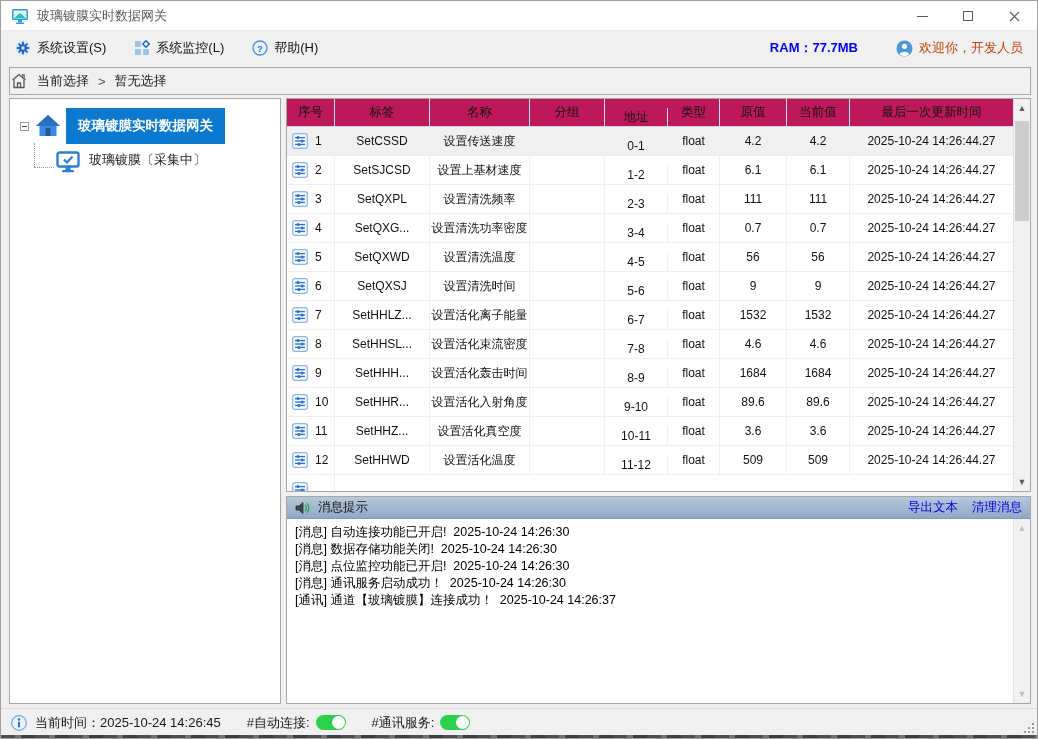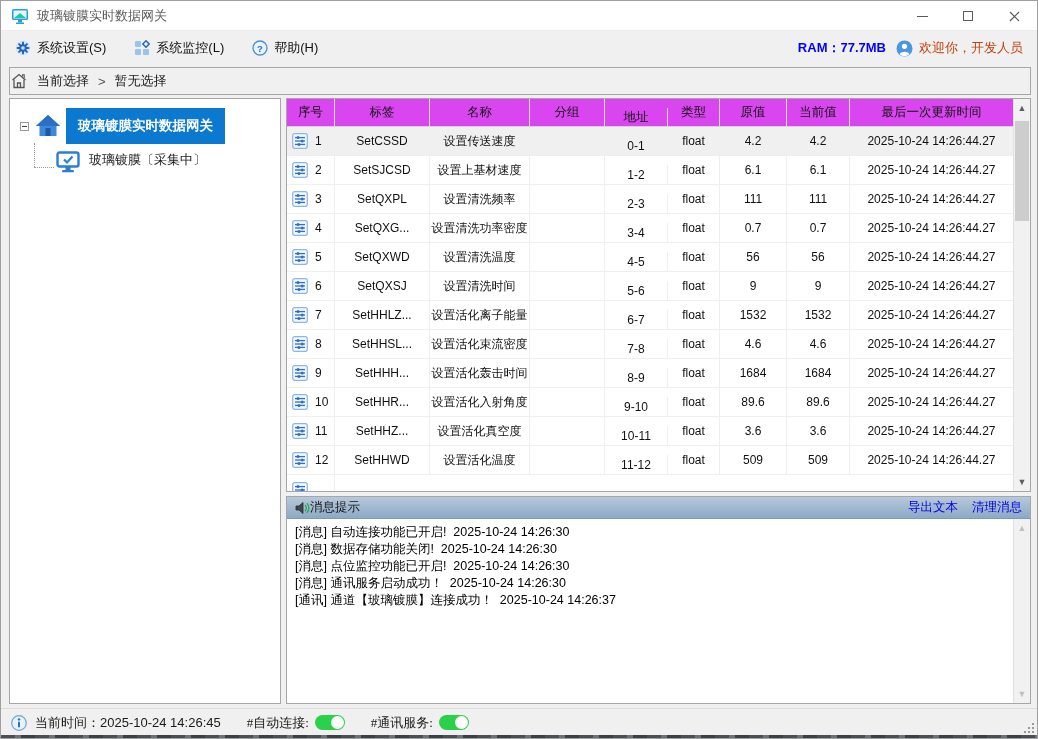--- a/index.html
+++ b/index.html
@@ -13,70 +13,70 @@
   .title-text { margin-left:8px; font-size:13px; color:#5a5a5a; }
   .win-controls { position:absolute; right:0; top:0; height:30px; display:flex; }
   .win-btn { width:46px; height:30px; display:flex; align-items:center; justify-content:center; }
   .glyph-min { width:11px; height:1px; background:#5a5a5a; }
   .glyph-max { width:10px; height:10px; border:1px solid #5a5a5a; }
 
   
   .menubar { position:absolute; left:0; top:31px; right:0; height:32px; background:#f0f0f0; display:flex; align-items:center; }
   .menu-item { display:flex; align-items:center; gap:6px; padding:0 14px; height:32px; font-size:13px; color:#111; cursor:default; }
   .menu-right { position:absolute; right:14px; top:0; height:32px; display:flex; align-items:center; gap:10px; }
-  .ram { font-weight:bold; color:#0000ff; font-size:13px; }
+  .ram { font-weight:bold; color:#0000ff; font-size:13px; margin-right:28px; }
   .welcome { display:flex; align-items:center; gap:6px; font-size:13px; color:#c2410c; }
 
   
   .breadcrumb { position:absolute; left:8px; top:66px; width:1022px; height:28px; background:#f0f0f0; border:1px solid #a6a6a6; display:flex; align-items:center; padding-left:0; gap:9px; font-size:13px; }
   .crumb-sep { color:#555; }
 
   
   .tree-panel { position:absolute; left:8px; top:97px; width:272px; height:606px; background:#ffffff; border:1px solid #a6a6a6; }
   .tree-root-row { position:absolute; left:10px; top:9px; display:flex; align-items:center; height:36px; }
   .expander { width:9px; height:9px; border:1px solid #9a9a9a; background:#fff; position:relative; margin-right:6px; }
   .expander::after { content:""; position:absolute; left:1px; right:1px; top:3px; height:1px; background:#444; }
   .tree-root-label { margin-left:5px; background:#0b79d0; color:#fff; font-weight:bold; font-size:13.5px; height:36px; display:flex; align-items:center; padding:0 12px; }
   .tree-child-row { position:absolute; left:46px; top:52px; display:flex; align-items:flex-start; height:32px; gap:9px; font-size:13px; }
   .tree-vline { position:absolute; left:24px; top:44px; height:24px; border-left:1px dotted #9a9a9a; }
   .tree-hline { position:absolute; left:24px; top:68px; width:20px; border-top:1px dotted #9a9a9a; }
 
   
   .table-panel { position:absolute; left:285px; top:97px; width:745px; height:394px; background:#ffffff; border:1px solid #a6a6a6; overflow:hidden; }
   .table-inner { position:absolute; left:0; top:0; right:17px; bottom:0; overflow:hidden; }
-  .t-header { display:flex; height:28px; border-bottom:1px solid #d4d4d4; background:#d946ef; }
+  .t-header { display:flex; height:28px; border-bottom:1px solid #d4d4d4; background:#be185d; }
   .t-header .cell { display:flex; align-items:center; justify-content:center; font-size:12.5px; color:#111; border-right:1px solid #e4e4e4; }
   .t-row { display:flex; height:29px; border-bottom:1px solid #efefef; background:#fff; }
   .t-row.current { background:#f0f0f0; }
   .t-row .cell { display:flex; align-items:center; justify-content:center; font-size:12px; color:#111; border-right:1px solid #efefef; overflow:hidden; white-space:nowrap; }
   .t-row .cell.seq-cell { justify-content:flex-start; padding-left:5px; gap:7px; }
   .c0{width:48px;} .c1{width:95px;} .c2{width:100px;} .c3{width:75px;} .c4{width:63px;margin-top:9px;} .c5{width:52px;} .c6{width:67px;} .c7{width:63px;} .c8{flex:1; border-right:none !important;}
   .row-icon { width:16px; height:16px; flex:0 0 16px; }
   .t-row.partial { height:16px; border-bottom:none; align-items:flex-start; }
   .t-row.partial .cell { align-items:flex-start; padding-top:7px; }
 
   .vscroll { position:absolute; top:0; right:0; bottom:0; width:17px; background:#f1f1f1; border-left:1px solid #e2e2e2; }
   .vscroll .arrow { position:absolute; left:0; width:16px; height:16px; display:flex; align-items:center; justify-content:center; color:#5f5f5f; font-size:9px; }
   .vscroll .arrow.up { top:1px; } .vscroll .arrow.down { bottom:1px; }
   .vscroll .thumb { position:absolute; left:1px; width:14px; background:#cdcdcd; }
   .vscroll.faint .arrow { color:#c0c0c0; }
 
   
   .msg-panel { position:absolute; left:285px; top:495px; width:745px; height:208px; background:#ffffff; border:1px solid #a6a6a6; }
-  .msg-header { position:absolute; left:0; top:0; right:0; height:22px; background:linear-gradient(#b6c8db,#8ea9c6); border-bottom:1px solid #7f9ab8; display:flex; align-items:center; padding:0 8px; }
+  .msg-header { position:absolute; left:0; top:0; right:0; height:22px; background:linear-gradient(#b6c8db,#8ea9c6); border-bottom:1px solid #7f9ab8; display:flex; align-items:center; padding:0 8px; gap:8px; }
   .msg-title { font-size:12.5px; color:#111; }
   .msg-links { margin-left:auto; display:flex; gap:14px; }
   .msg-link { color:#0000e0; font-size:12.5px; cursor:pointer; }
   .msg-body { position:absolute; left:0; top:22px; right:17px; bottom:0; background:#fff; padding:5px 8px; overflow:hidden; }
   .msg-line { font-size:12.5px; line-height:17px; color:#000; white-space:pre; }
   .msg-scroll { top:22px; }
 
   
   .statusbar { position:absolute; left:0; top:707px; right:0; height:28px; background:#f0f0f0; border-top:1px solid #dcdcdc; display:flex; align-items:center; padding-left:10px; gap:8px; font-size:13px; }
-  .toggle-group { display:flex; align-items:center; gap:6px; margin-left:18px;font-family:Liberation Serif, serif; }
+  .toggle-group { display:flex; align-items:center; gap:6px; margin-left:18px; }
   .toggle { width:30px; height:15px; border-radius:8px; background:#2bd14a; position:relative; }
   .toggle .knob { position:absolute; right:1px; top:1px; width:13px; height:13px; border-radius:50%; background:#fff; }
   .grip { position:absolute; right:3px; bottom:3px; width:12px; height:12px; }
   .grip i { position:absolute; width:2px; height:2px; background:#9a9a9a; }
   .bottom-strip { position:absolute; left:0; bottom:0; right:0; height:3px; background:repeating-linear-gradient(90deg,#4a4f56 0 14px,#6b707a 14px 20px,#3a3f46 20px 34px); }
 
   svg { display:block; }
 </style>
 </head>
 <body>

